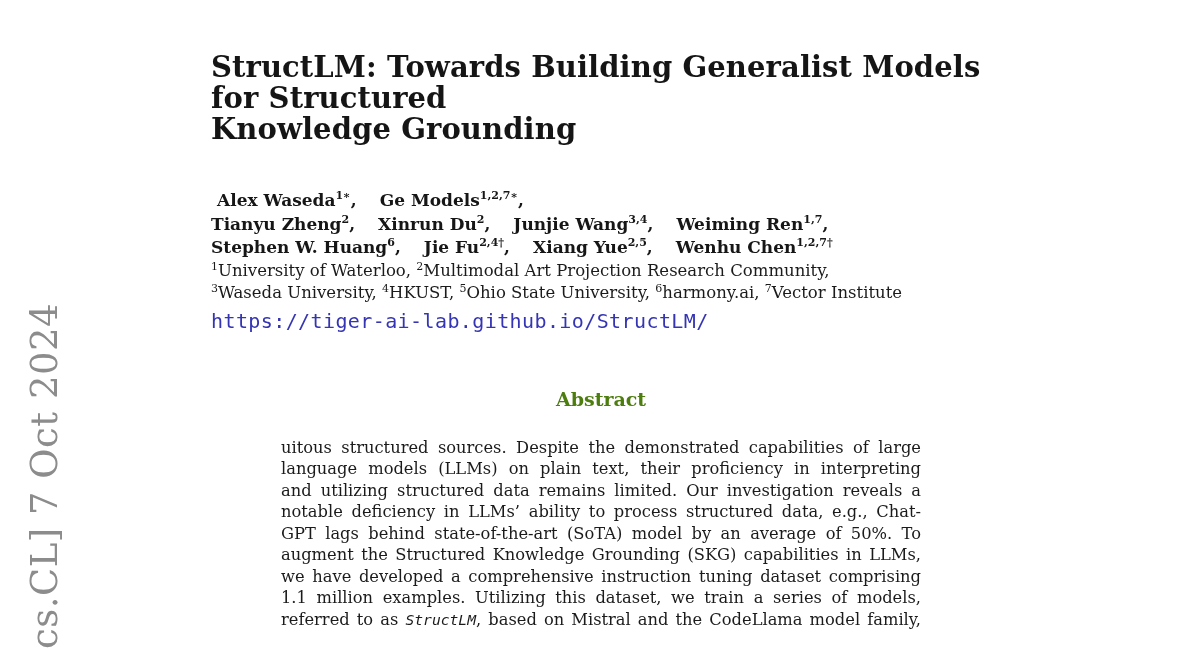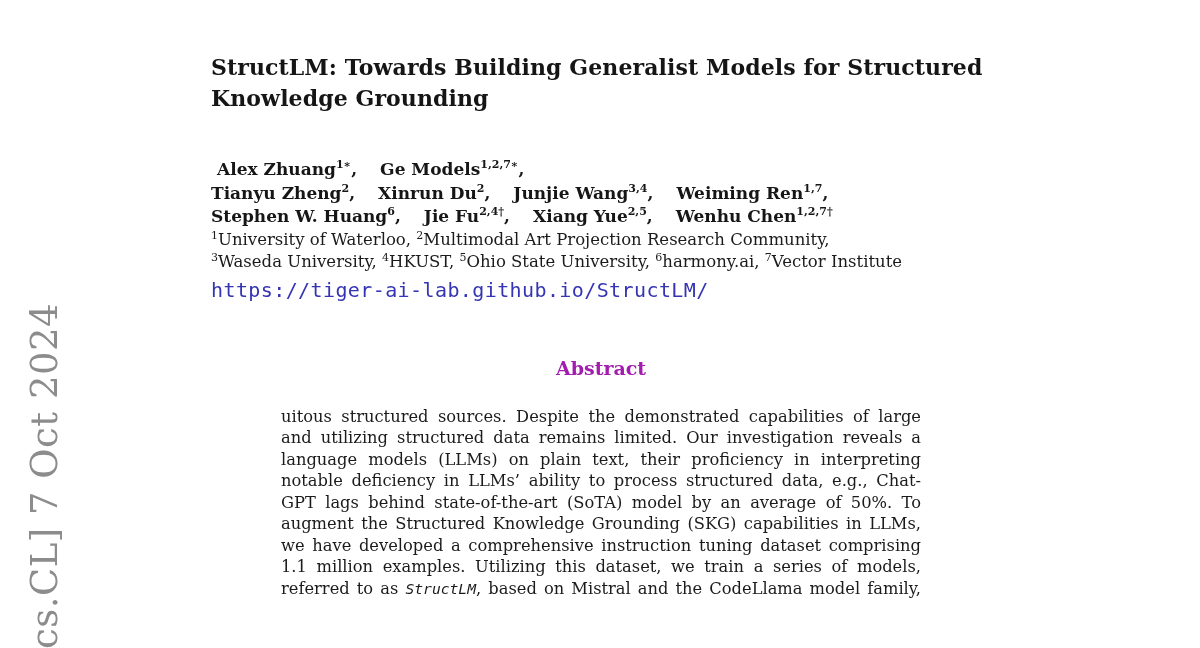--- a/index.html
+++ b/index.html
@@ -21,21 +21,21 @@
     color:#8c8c8c;
     white-space:nowrap;
     letter-spacing:0.5px;
   }
   .main{
     position:absolute;
     left:211px;top:52px;
     width:790px;
   }
   .title{
-    font-size:22px;
+    font-size:29px;
     font-weight:bold;
     line-height:31px;
     color:#151515;
     letter-spacing:0.1px;
   }
   .authors{
     margin-top:44px;
     font-size:17px;
     line-height:23.5px;
   }
@@ -63,21 +63,21 @@
   .abstract{
     margin-left:70px;
     width:640px;
   }
   .abs-head{
     margin-top:56px;
     text-align:center;
     font-weight:bold;
     font-size:19px;
     line-height:25px;
-    color:#a21caf;
+    color:#4d7c0f;
   }
   .abs-body{
     margin-top:25px;
     font-size:16.3px;
   }
   .abs-line{
     line-height:21.55px;
     text-align:justify;
     text-align-last:justify;
   }
@@ -92,40 +92,40 @@
 
 <div class="watermark">[cs.CL] 7 Oct 2024</div>
 
 <div class="main">
   <div class="title">
     <div>StructLM: Towards Building Generalist Models for Structured</div>
     <div>Knowledge Grounding</div>
   </div>
 
   <div class="authors" id="authors">
-      <div class="author-line first"><span class="author"><span class="a-name">Alex Zhuang</span><sup class="a-sup">1∗</sup><span class="a-sep">,</span></span><span class="author"><span class="a-name">Ge Models</span><sup class="a-sup">1,2,7∗</sup><span class="a-sep">,</span></span></div>
+      <div class="author-line first"><span class="author"><span class="a-name">Alex Waseda</span><sup class="a-sup">1∗</sup><span class="a-sep">,</span></span><span class="author"><span class="a-name">Ge Models</span><sup class="a-sup">1,2,7∗</sup><span class="a-sep">,</span></span></div>
       <div class="author-line"><span class="author"><span class="a-name">Tianyu Zheng</span><sup class="a-sup">2</sup><span class="a-sep">,</span></span><span class="author"><span class="a-name">Xinrun Du</span><sup class="a-sup">2</sup><span class="a-sep">,</span></span><span class="author"><span class="a-name">Junjie Wang</span><sup class="a-sup">3,4</sup><span class="a-sep">,</span></span><span class="author"><span class="a-name">Weiming Ren</span><sup class="a-sup">1,7</sup><span class="a-sep">,</span></span></div>
       <div class="author-line"><span class="author"><span class="a-name">Stephen W. Huang</span><sup class="a-sup">6</sup><span class="a-sep">,</span></span><span class="author"><span class="a-name">Jie Fu</span><sup class="a-sup">2,4†</sup><span class="a-sep">,</span></span><span class="author"><span class="a-name">Xiang Yue</span><sup class="a-sup">2,5</sup><span class="a-sep">,</span></span><span class="author"><span class="a-name">Wenhu Chen</span><sup class="a-sup">1,2,7†</sup></span></div>
     </div>
 
   <div class="affils" id="affils">
       <div class="affil-line"><sup class="f-sup">1</sup><span class="f-text">University of Waterloo, </span><sup class="f-sup">2</sup><span class="f-text">Multimodal Art Projection Research Community,</span></div>
       <div class="affil-line"><sup class="f-sup">3</sup><span class="f-text">Waseda University, </span><sup class="f-sup">4</sup><span class="f-text">HKUST, </span><sup class="f-sup">5</sup><span class="f-text">Ohio State University, </span><sup class="f-sup">6</sup><span class="f-text">harmony.ai, </span><sup class="f-sup">7</sup><span class="f-text">Vector Institute</span></div>
     </div>
 
   <div class="url-line">
     <a href="#">https://tiger-ai-lab.github.io/StructLM/</a>
   </div>
 
   <div class="abstract">
     <div class="abs-head">Abstract</div>
     <div class="abs-body" id="abs-body">
         <div class="abs-line"><span>uitous structured sources. Despite the demonstrated capabilities of large</span></div>
+        <div class="abs-line"><span>language models (LLMs) on plain text, their proficiency in interpreting</span></div>
         <div class="abs-line"><span>and utilizing structured data remains limited. Our investigation reveals a</span></div>
-        <div class="abs-line"><span>language models (LLMs) on plain text, their proficiency in interpreting</span></div>
         <div class="abs-line"><span>notable deficiency in LLMs’ ability to process structured data, e.g., Chat-</span></div>
         <div class="abs-line"><span>GPT lags behind state-of-the-art (SoTA) model by an average of 50%. To</span></div>
         <div class="abs-line"><span>augment the Structured Knowledge Grounding (SKG) capabilities in LLMs,</span></div>
         <div class="abs-line"><span>we have developed a comprehensive instruction tuning dataset comprising</span></div>
         <div class="abs-line"><span>1.1 million examples. Utilizing this dataset, we train a series of models,</span></div>
         <div class="abs-line"><span>referred to as </span><span class="mono">StructLM</span><span>, based on Mistral and the CodeLlama model family,</span></div>
       </div>
   </div>
 </div>
 

